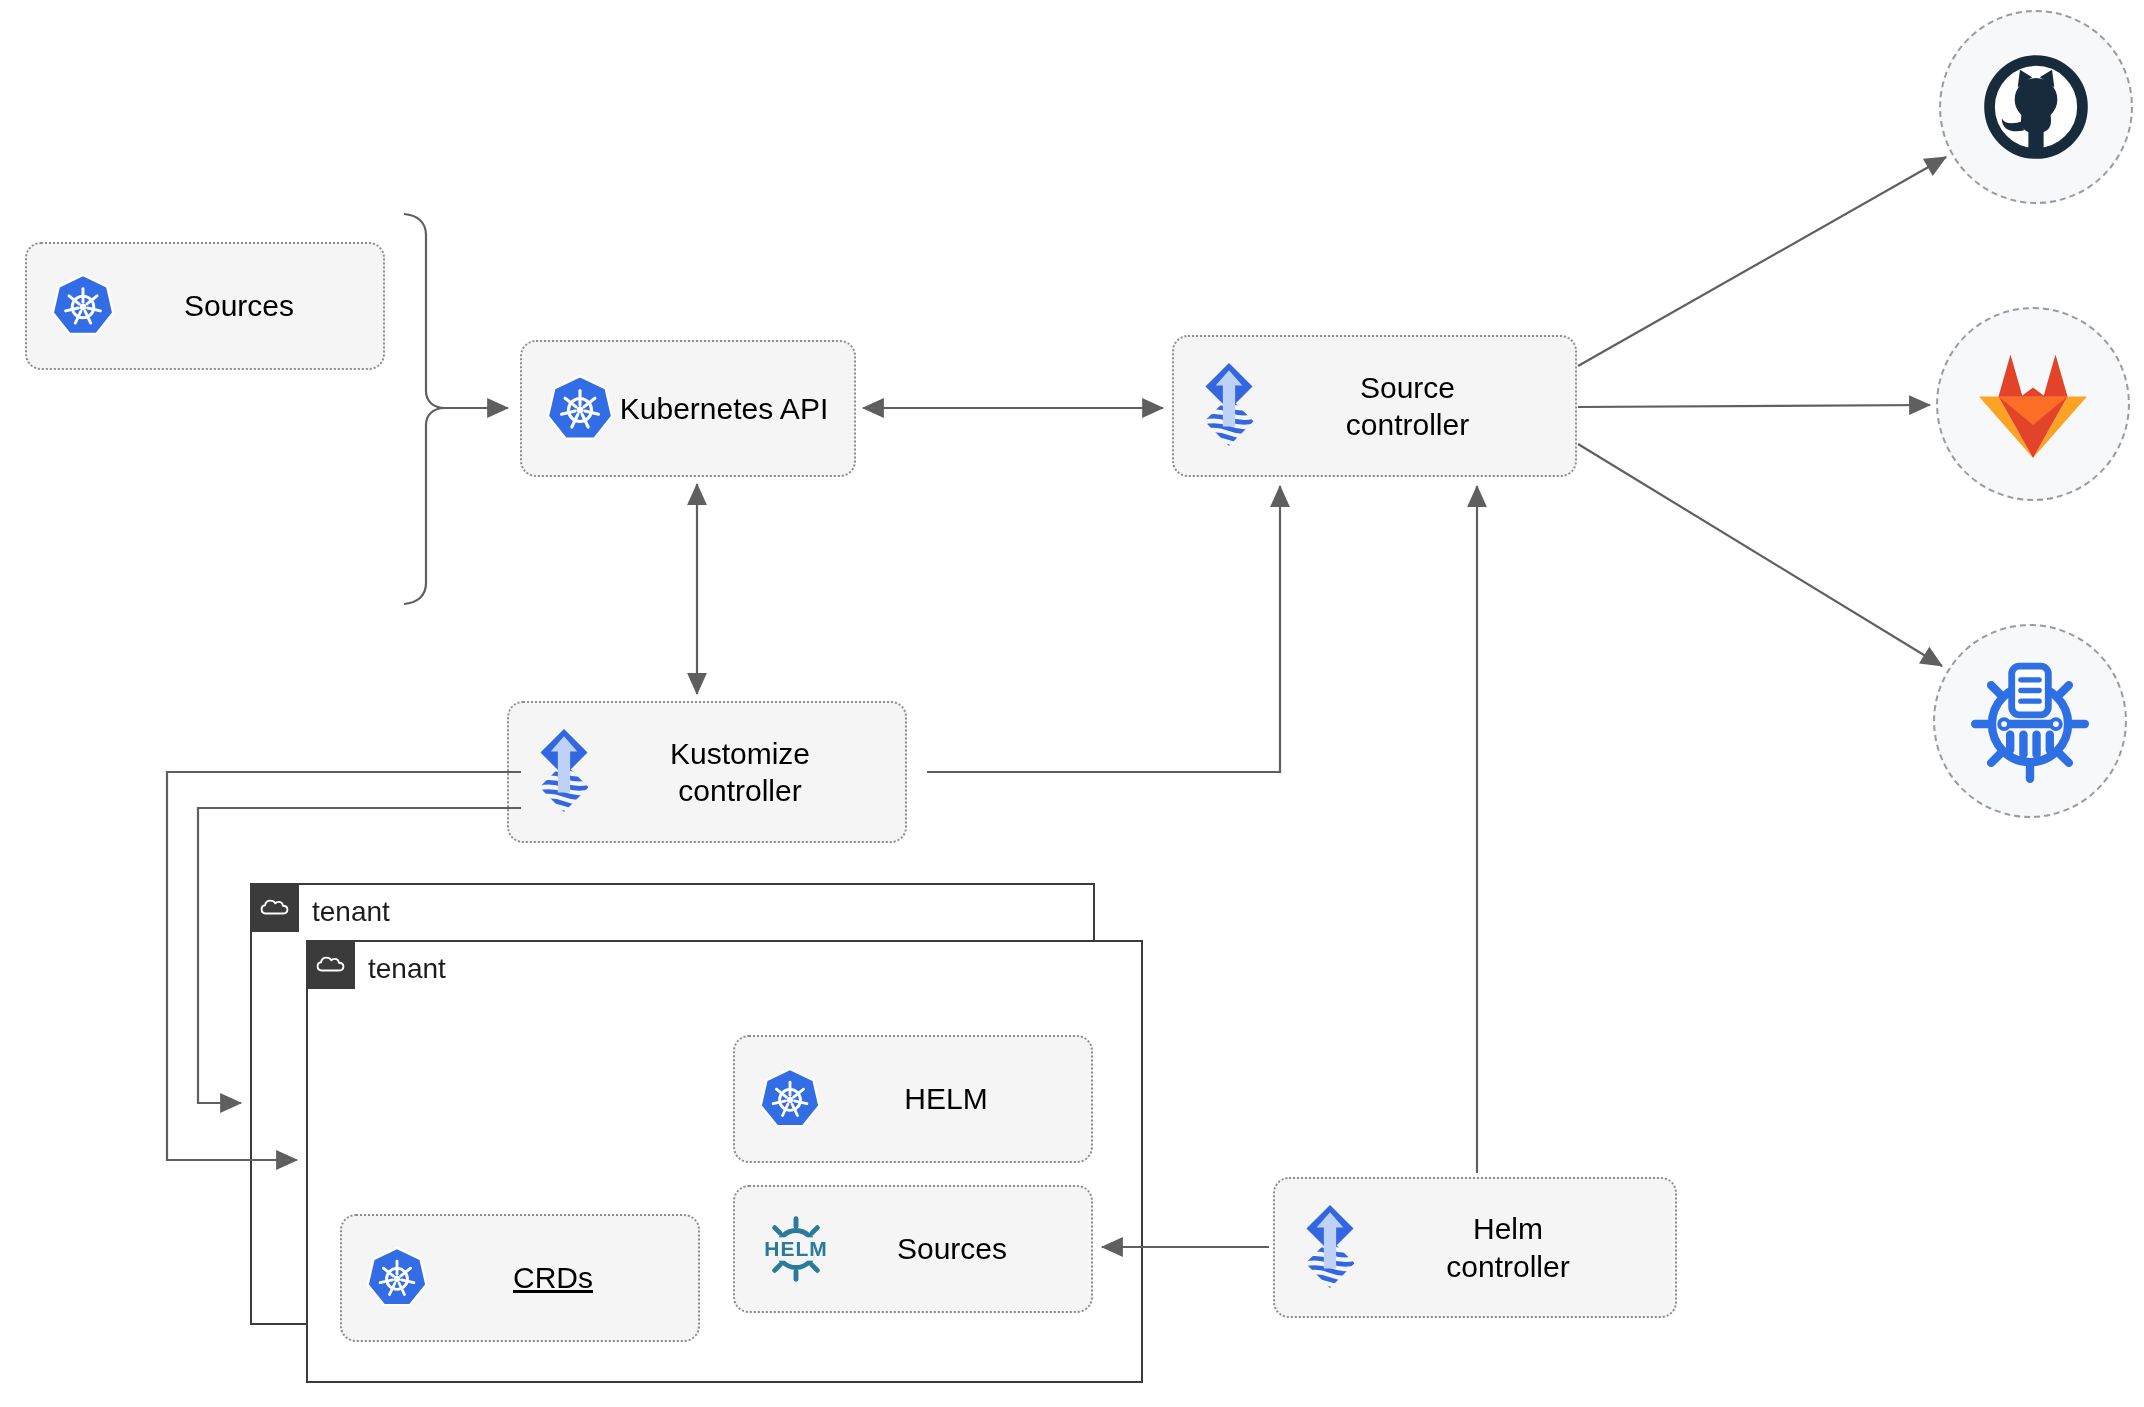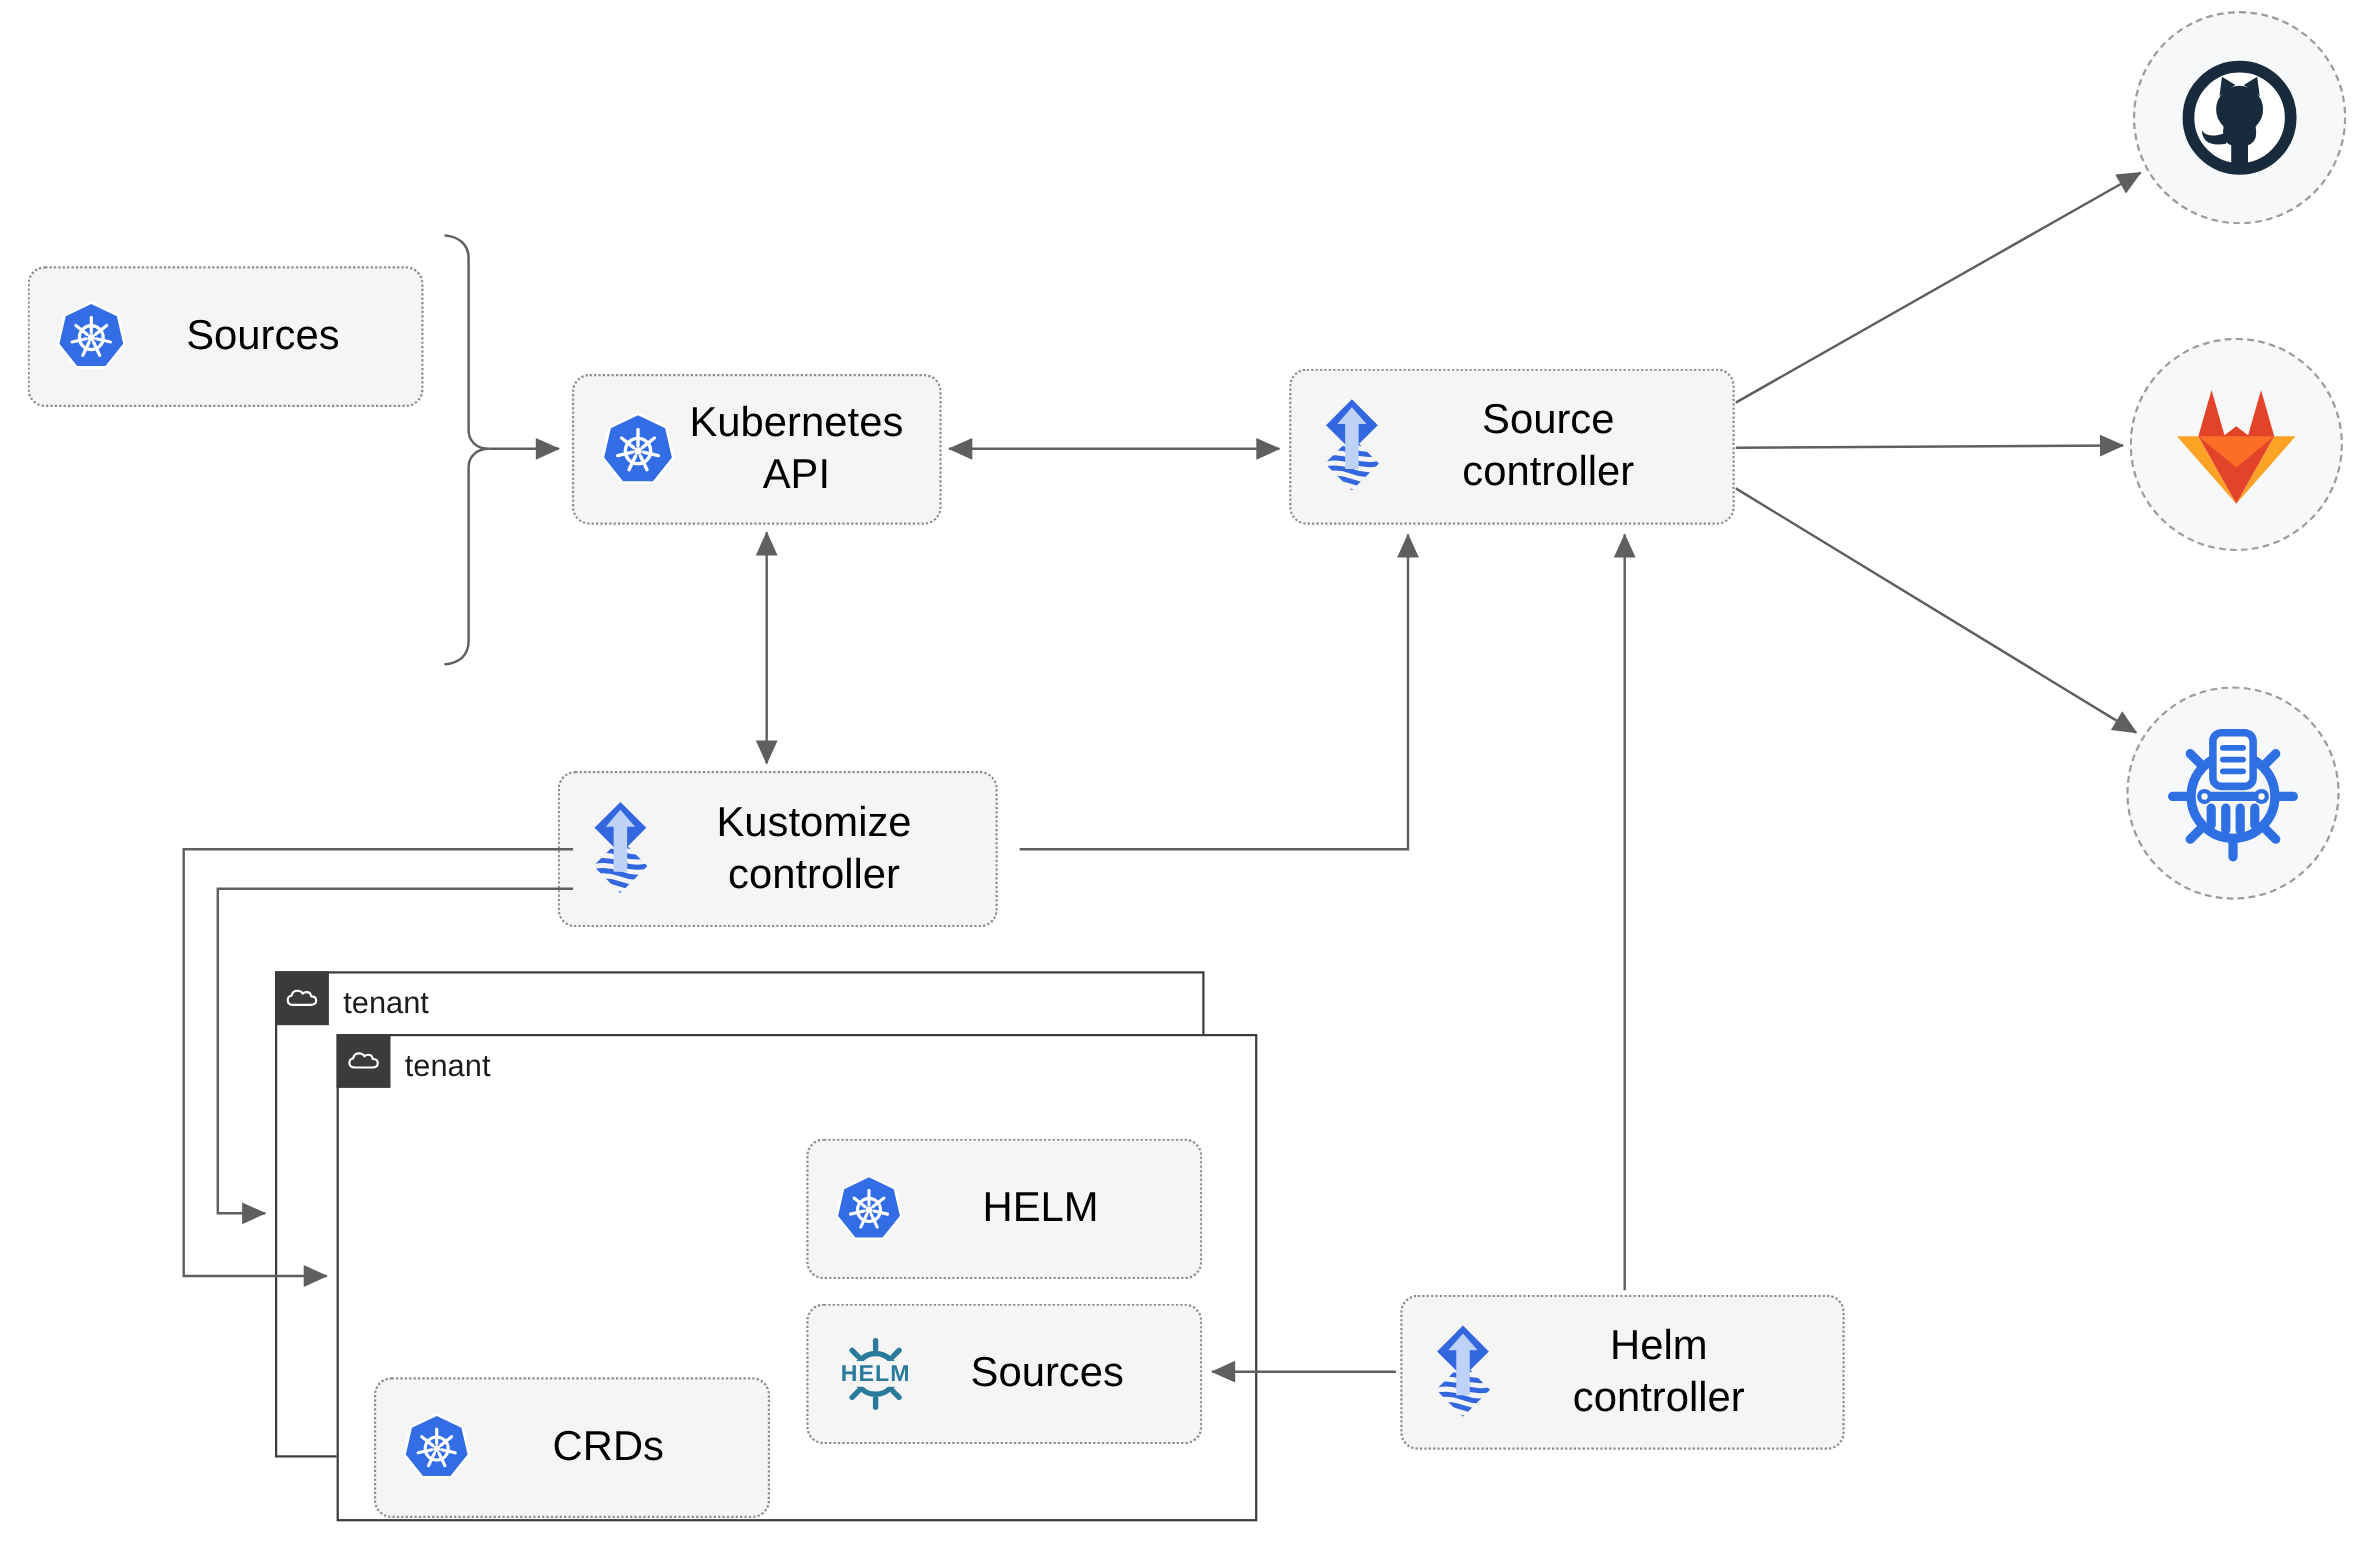--- a/index.html
+++ b/index.html
@@ -1,20 +1,20 @@
 <!DOCTYPE html>
 <html><head>
 <meta charset="utf-8">
 <style>
   html,body{margin:0;padding:0;background:#fff;}
   #canvas{position:relative;width:2144px;height:1407px;background:#ffffff;overflow:hidden;
           font-family:"Liberation Sans", sans-serif;}
   .node{position:absolute;box-sizing:border-box;background:#f5f5f5;border:2px dotted #8c8c8c;
         border-radius:16px;display:flex;align-items:center;padding:0 22px;z-index:3;}
-  .node .lbl{flex:1;text-align:center;font-size:38px;color:#000;white-space:pre-line;line-height:1.25;}
+  .node .lbl{flex:1;text-align:center;font-size:30px;color:#000;white-space:pre-line;line-height:1.25;}
   .icon-wrap{flex:0 0 auto;display:flex;align-items:center;justify-content:center;}
   .circle{position:absolute;box-sizing:border-box;width:194px;height:194px;border-radius:50%;
           background:#f7f8f9;border:2.5px dashed #9b9b9b;display:flex;align-items:center;
           justify-content:center;z-index:3;}
   .tenant{position:absolute;box-sizing:border-box;background:#ffffff;border:2px solid #3b3b3b;}
   .tenant-tab{position:absolute;top:-2px;left:-2px;width:49px;height:49px;background:#3b3b3b;
           display:flex;align-items:center;justify-content:center;}
   .tenant-label{position:absolute;left:60px;top:11px;font-size:28px;color:#1c1c1c;}
   #back-tenant{z-index:1;} #front-tenant{z-index:2;}
   .overlay{position:absolute;left:0;top:0;z-index:5;pointer-events:none;}
@@ -204,21 +204,21 @@
 
   <div class="node" style="left:733px;top:1035px;width:360px;height:128px;">
     <span class="icon-wrap">
         <svg class="sym" width="66" height="62">
           <use href="#sym-k8s"></use>
         </svg>
       </span>
     <span class="lbl">HELM</span>
   </div>
 
-  <div class="node" style="left:340px;top:1252px;width:360px;height:128px;">
+  <div class="node" style="left:340px;top:1214px;width:360px;height:128px;text-decoration:underline;">
     <span class="icon-wrap">
         <svg class="sym" width="66" height="62">
           <use href="#sym-k8s"></use>
         </svg>
       </span>
     <span class="lbl">CRDs</span>
   </div>
 
   <div class="node" style="left:733px;top:1185px;width:360px;height:128px;">
     <span class="icon-wrap rel-icon">

